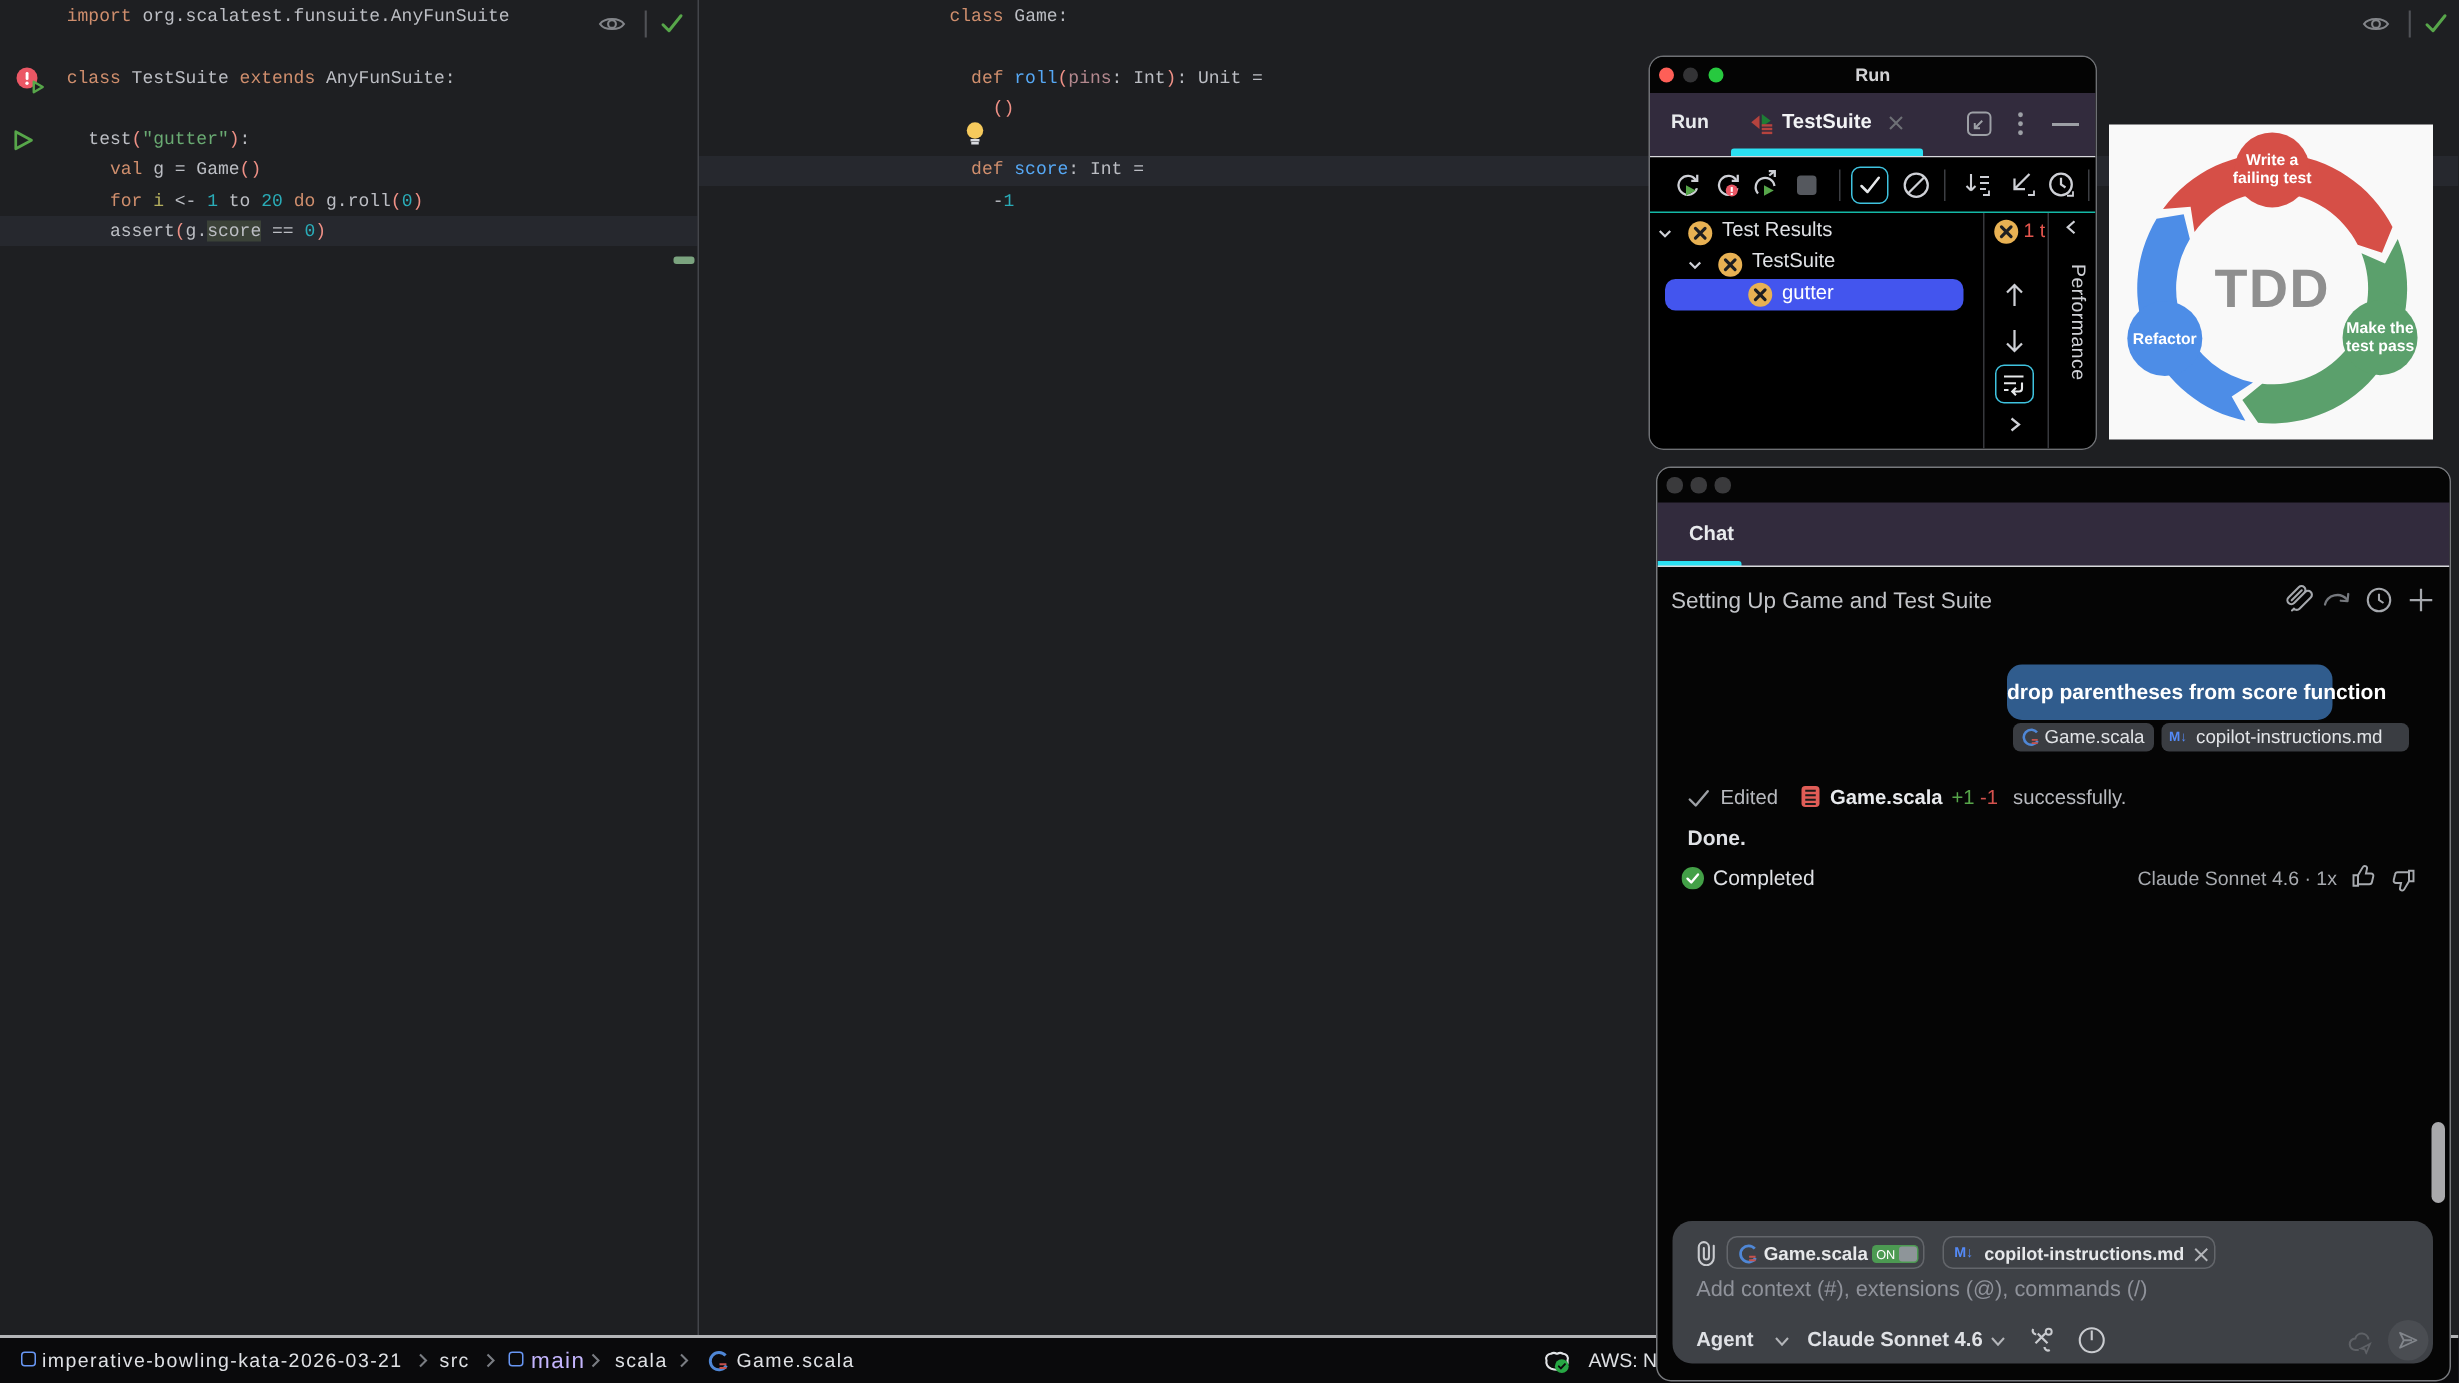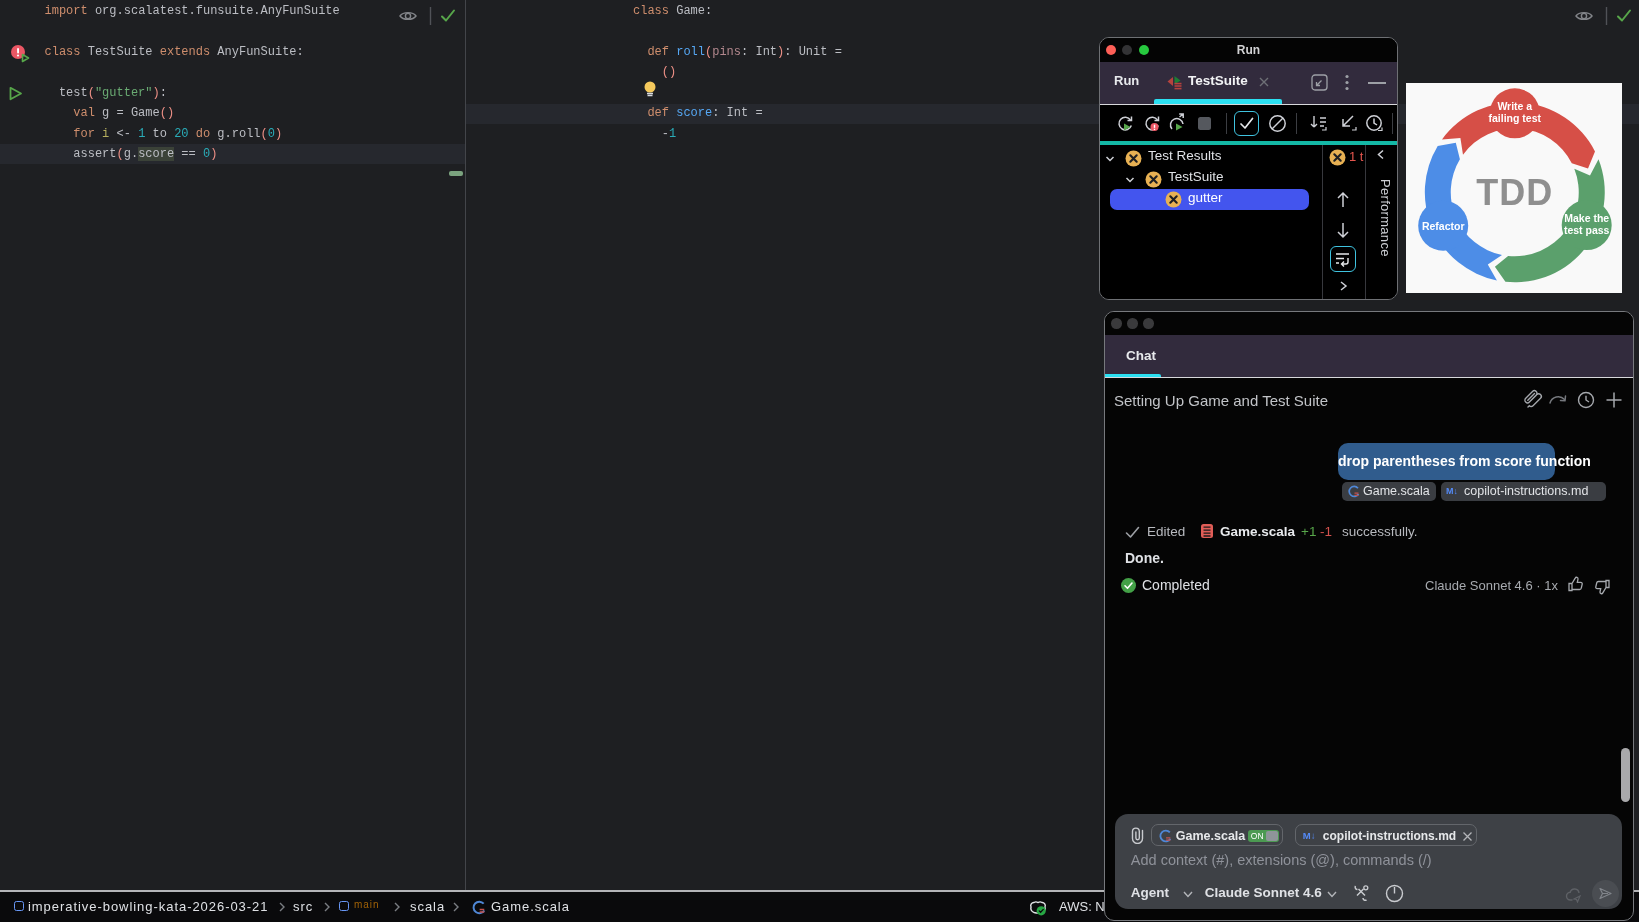--- a/index.html
+++ b/index.html
@@ -163,21 +163,21 @@
       <path d="M13 16 L17 16 L17 13" fill="none" stroke="#ced0d6" stroke-width="1.2"></path>
     </svg>
     <svg class="abs" style="left:265px; top:9px;" width="19" height="19" viewBox="0 0 19 19">
       <circle cx="9" cy="9" r="7.2" fill="none" stroke="#ced0d6" stroke-width="1.5"></circle>
       <path d="M9 4.5 V9 L12 11" fill="none" stroke="#ced0d6" stroke-width="1.5"></path>
       <path d="M13 16.5 L17 16.5 L17 13.5" fill="none" stroke="#ced0d6" stroke-width="1.2"></path>
     </svg>
     <div class="abs" style="left:292px; top:8px; width:1.2px; height:21px; background:#3c3e43;"></div>
   </div>
 
-  <div class="abs" style="left:0; top:103.4px; width:100%; height:157.6px; background:#000; border-top:4px solid #14b8a6;">
+  <div class="abs" style="left:0; top:103.4px; width:100%; height:157.6px; background:#000; border-top:1px solid #14b8a6;">
 
     <div class="abs" style="left:222px; top:0; width:1.2px; height:159px; background:#37383d;"></div>
     <div class="abs" style="left:265px; top:0; width:1.2px; height:159px; background:#37383d;"></div>
 
     <svg class="abs" style="left:4px; top:8px;" width="12" height="12" viewBox="0 0 12 12">
         <path d="M2.5 4 L6 7.5 L9.5 4" fill="none" stroke="#ced0d6" stroke-width="1.5"></path>
       </svg>
     <svg class="abs" style="left:25px; top:5px;" width="17" height="17" viewBox="0 0 17 17">
         <circle cx="8.5" cy="8.5" r="8" fill="#e8b153"></circle>
         <path d="M5.3 5.3 L11.7 11.7 M11.7 5.3 L5.3 11.7" stroke="#1e1f22" stroke-width="2.1" stroke-linecap="round"></path>
@@ -361,21 +361,21 @@
   <div class="abs" style="left:14px; top:9.5px; width:10px; height:10px; border:1.8px solid #6897f5; border-radius:2.5px;"></div>
   <div class="abs" style="left:28px; top:7px; font-size:13px; letter-spacing:0.95px; color:#dfe1e5;">imperative-bowling-kata-2026-03-21</div>
   <svg class="abs" style="left:278px; top:10px;" width="8" height="10" viewBox="0 0 8 10">
       <path d="M2 1 L6 5 L2 9" fill="none" stroke="#7a7d83" stroke-width="1.4"></path>
     </svg>
   <div class="abs" style="left:293px; top:7px; font-size:13px; letter-spacing:0.95px; color:#dfe1e5;">src</div>
   <svg class="abs" style="left:323px; top:10px;" width="8" height="10" viewBox="0 0 8 10">
       <path d="M2 1 L6 5 L2 9" fill="none" stroke="#7a7d83" stroke-width="1.4"></path>
     </svg>
   <div class="abs" style="left:339px; top:9.5px; width:10px; height:10px; border:1.8px solid #6897f5; border-radius:2.5px;"></div>
-  <div class="abs" style="left:354px; top:7px; font-size:10px; letter-spacing:0.95px; color:#a16207;">main</div>
+  <div class="abs" style="left:354px; top:7px; font-size:15px; letter-spacing:0.95px; color:#c4b5fd;">main</div>
   <svg class="abs" style="left:393px; top:10px;" width="8" height="10" viewBox="0 0 8 10">
       <path d="M2 1 L6 5 L2 9" fill="none" stroke="#7a7d83" stroke-width="1.4"></path>
     </svg>
   <div class="abs" style="left:410px; top:7px; font-size:13px; letter-spacing:0.95px; color:#dfe1e5;">scala</div>
   <svg class="abs" style="left:452px; top:10px;" width="8" height="10" viewBox="0 0 8 10">
       <path d="M2 1 L6 5 L2 9" fill="none" stroke="#7a7d83" stroke-width="1.4"></path>
     </svg>
   <svg class="abs" style="left:471px; top:8px;" width="15" height="15" viewBox="0 0 13 13">
     <path d="M11 3.2 A5 5 0 1 0 11.5 9" fill="none" stroke="#4f87d6" stroke-width="1.7"></path>
     <path d="M7.5 8.2 h4 M7.5 10.4 h4" stroke="#c5524d" stroke-width="1.2"></path>

